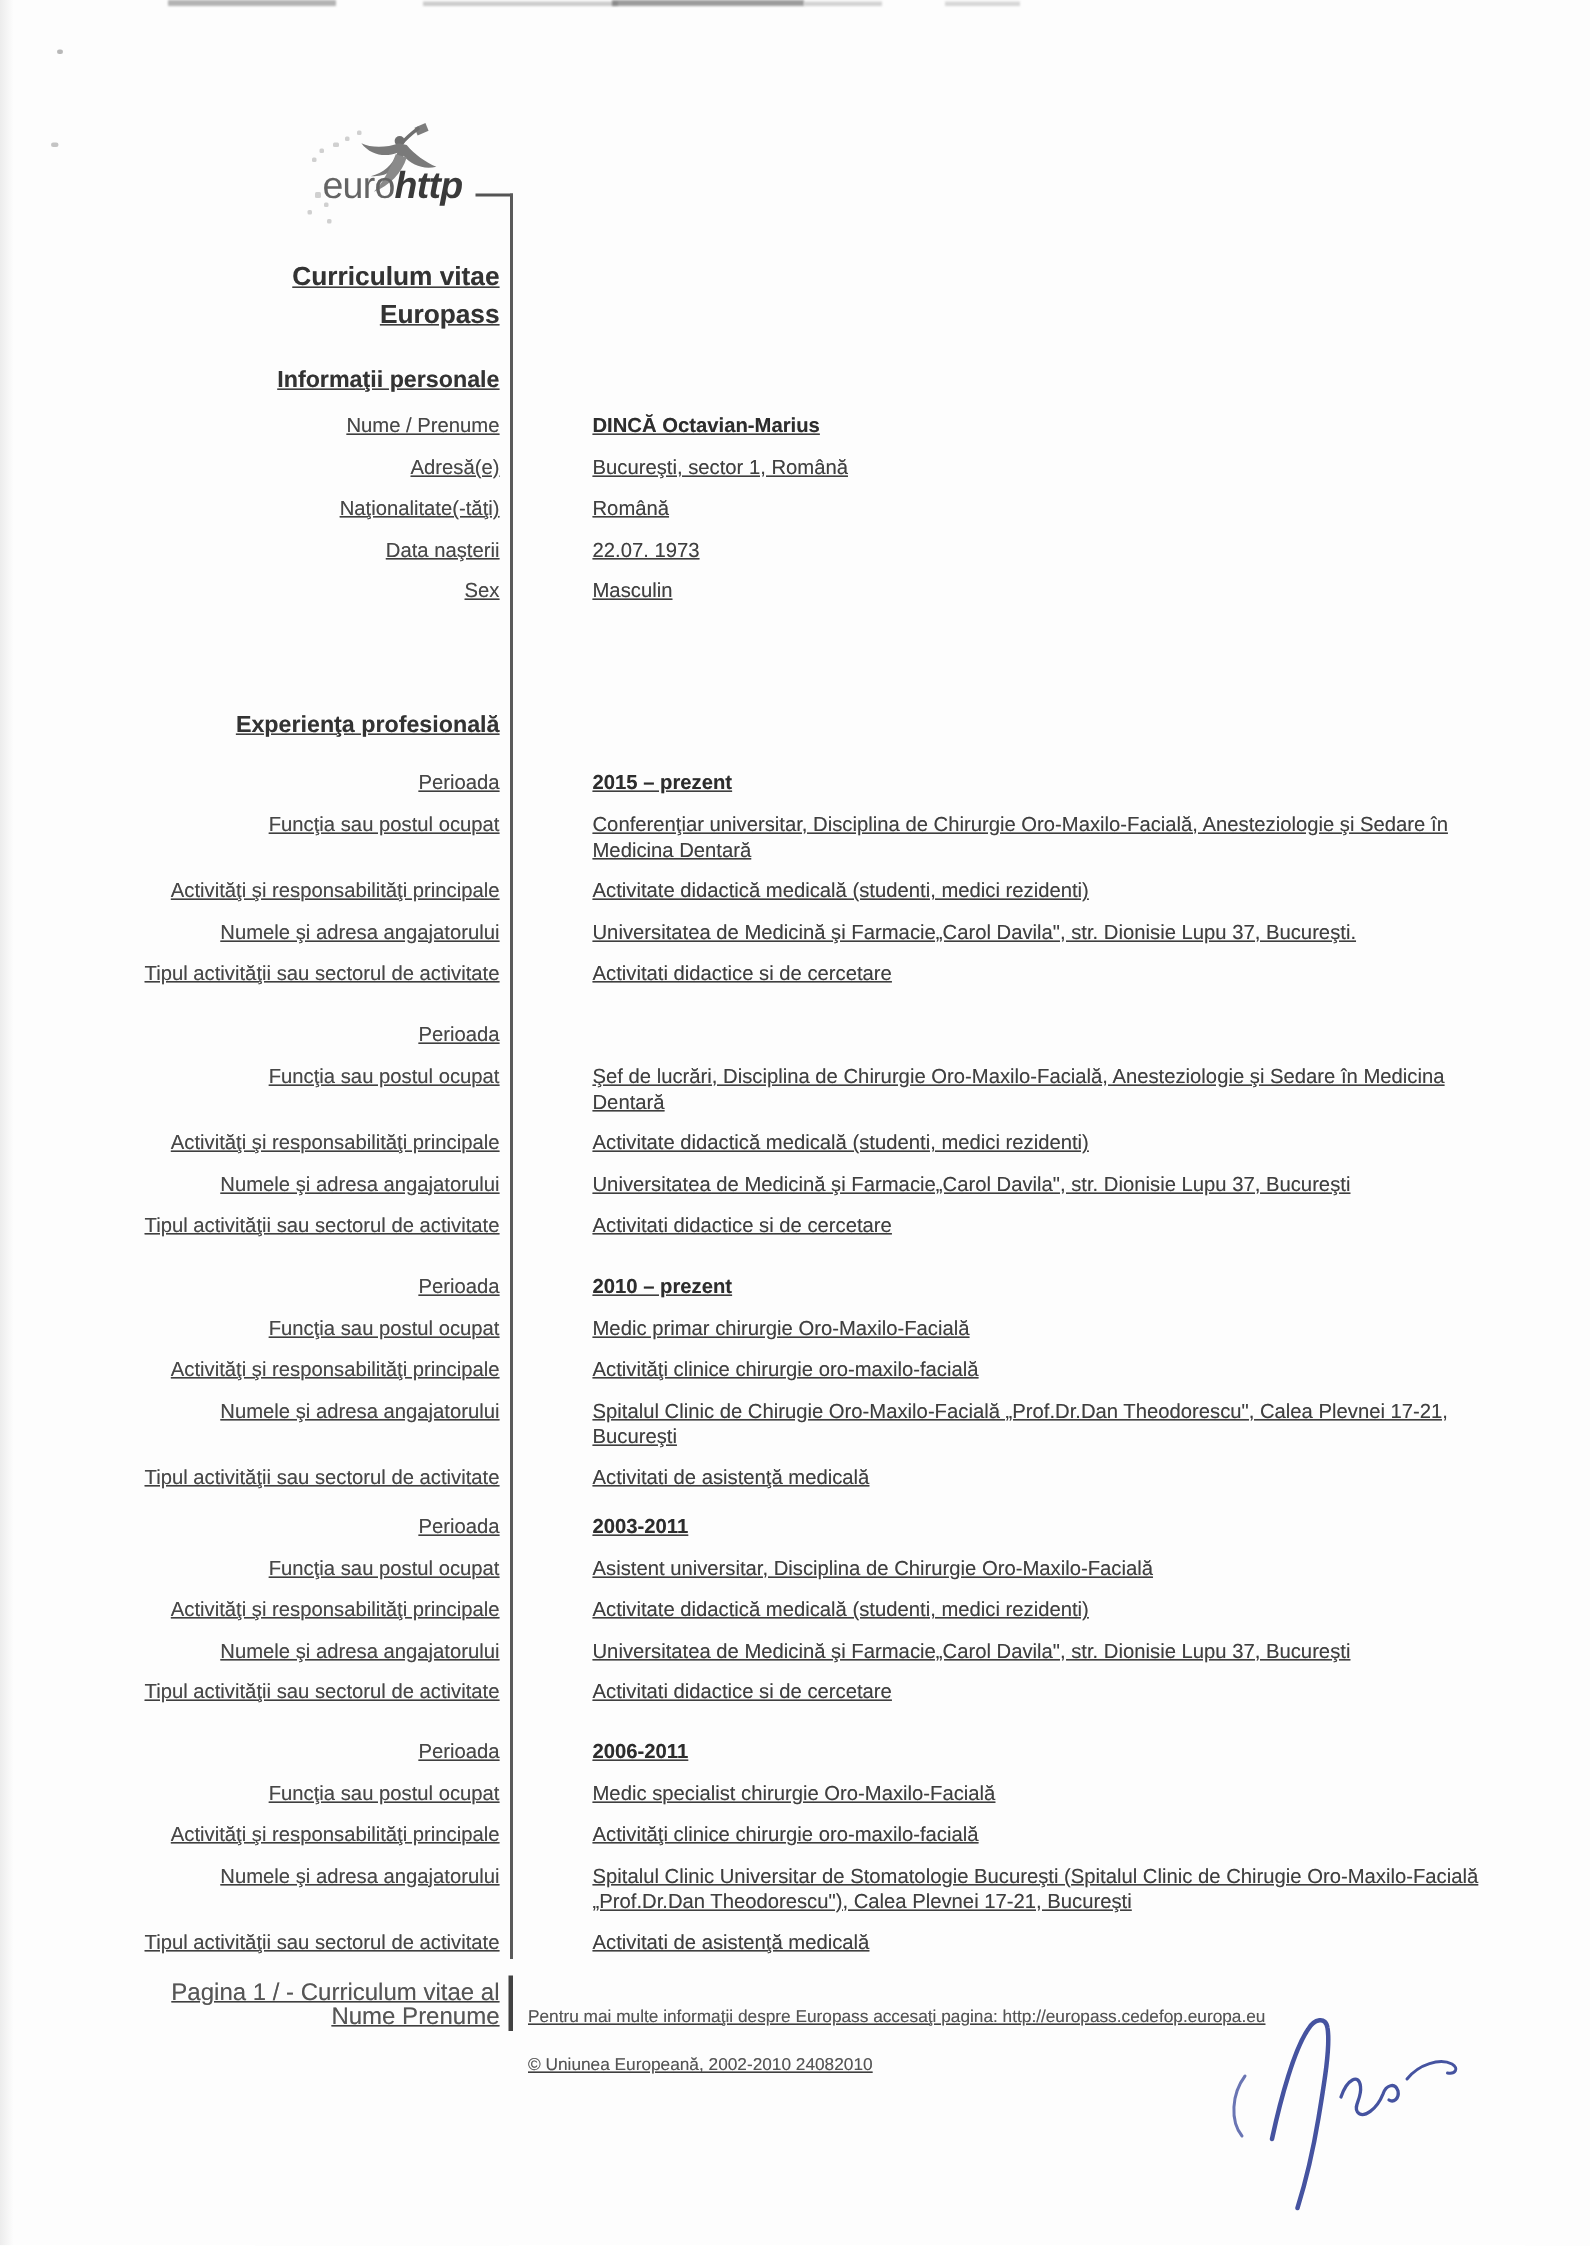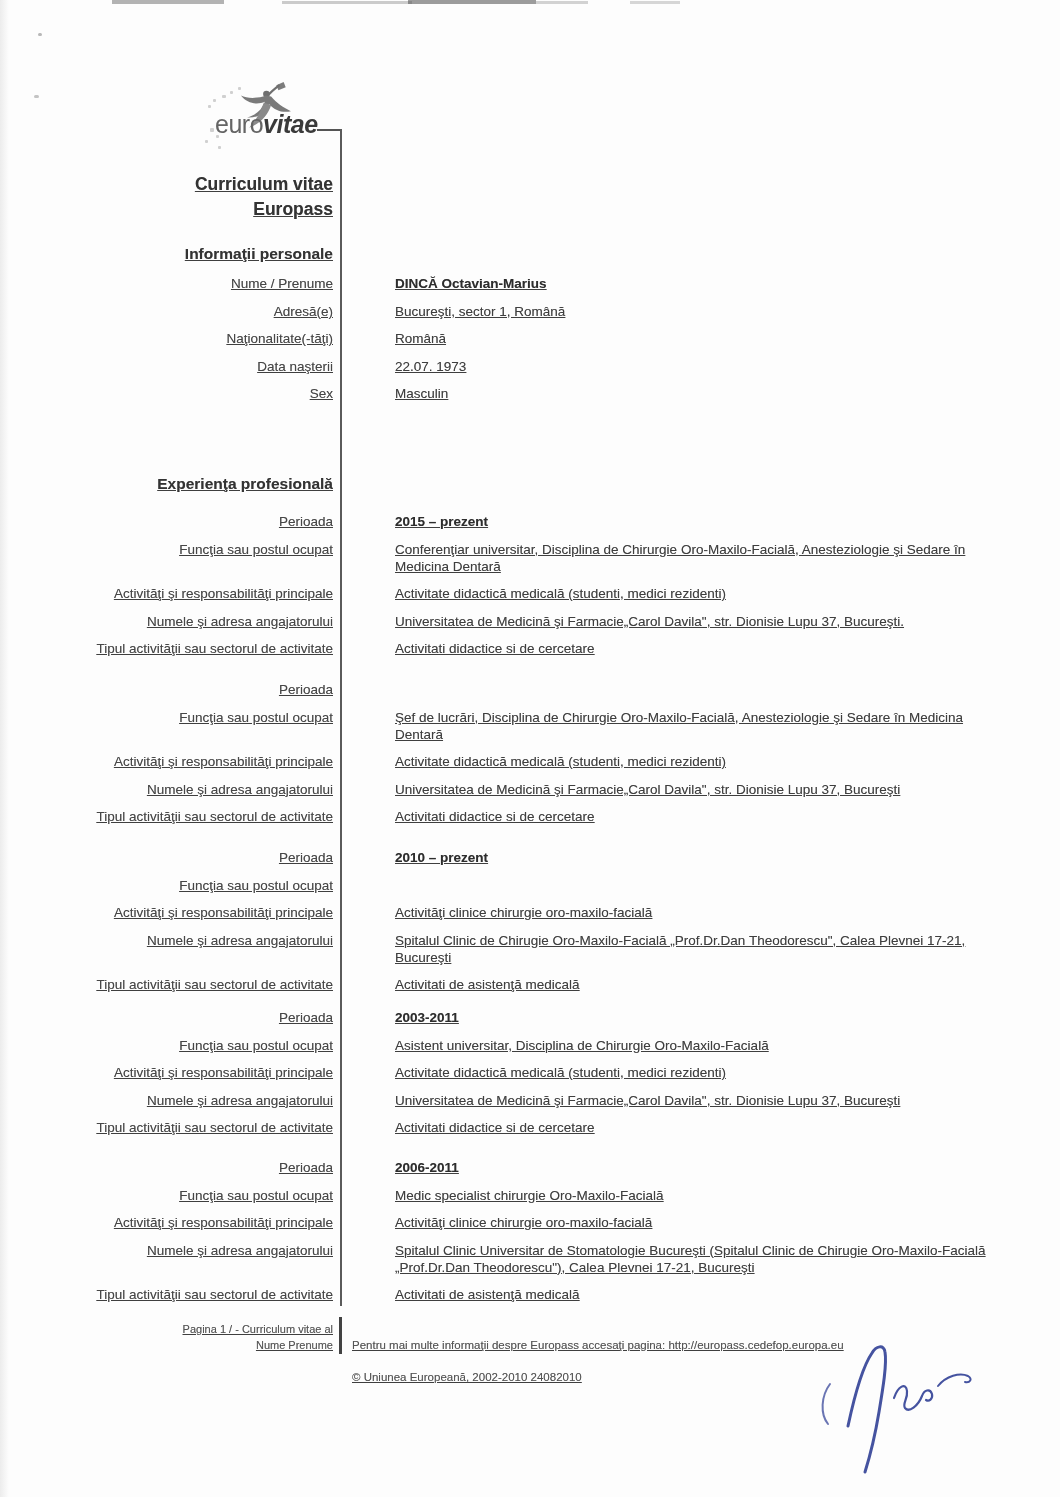--- a/index.html
+++ b/index.html
@@ -45,21 +45,21 @@
   .exp-block:nth-child(2){margin-top:24px;}
   .exp-block:nth-child(3){margin-top:24px;}
   .exp-block:nth-child(4){margin-top:16px;}
   .exp-block:nth-child(5){margin-top:23px;}
   .row{display:grid;grid-template-columns:333px 1fr;column-gap:30px;margin-bottom:10.5px;}
   .row .label{text-align:right;font-size:13.5px;line-height:17px;color:#474747;}
   .row .value{font-size:13.5px;line-height:17px;color:#3f3f3f;white-space:pre-line;padding-right:20px;margin-left:32px;}
   .row .value.strong{font-weight:bold;color:#2d2d2d;}
   
   .footer-row{margin-top:18px;}
-  .footer-left{text-align:right;font-size:11px;line-height:16px;color:#555555;}
+  .footer-left{text-align:right;font-size:16px;line-height:16px;color:#555555;}
   .footer-right{font-size:11.5px;line-height:16px;color:#555555;white-space:pre-line;}
   
   .signature{position:absolute;left:808px;top:1336px;width:215px;height:155px;}
 </style>
 </head>
 <body>
 
 <div class="page">
 
   <div class="edge-shade"></div>
@@ -83,21 +83,21 @@
     <div class="dot" style="left:33px;top:5px;width:3px;height:3px;"></div>
     <span class="logo-figure">
       <svg width="66" height="50" viewBox="0 0 60 48">
         <path fill="#7d7d7d" d="M38 3 l7 -3 2 5 -7 3 z"></path>
         <path stroke="#6f6f6f" stroke-width="2.2" fill="none" d="M29 14 C33 9 37 6 41 3"></path>
         <circle cx="28.5" cy="11.5" r="3.2" fill="#6f6f6f"></circle>
         <path fill="#7a7a7a" d="M28 13 C20 16 10 16 4 13 C10 21 20 22 27 19 C24 27 18 32 10 34 C20 35 28 29 31 21 C36 27 44 30 52 28 C45 25 38 20 33 14 Z"></path>
         <path fill="#8a8a8a" d="M26 20 C22 30 18 38 12 44 C22 40 30 32 33 22 Z"></path>
       </svg>
     </span>
-    <div class="brand"><span class="euro">euro</span><span class="pass">vitae</span></div>
+    <div class="brand"><span class="euro">euro</span><span class="pass">http</span></div>
   </div>
 
   <div class="connector-h"></div>
   <div class="vline"></div>
   <div class="vline-footer"></div>
 
   <div class="content">
 
     <div class="grid">
       <div class="doc-title">
@@ -186,20 +186,21 @@
     <div class="value">Activitati didactice si de cercetare</div>
   </div>
         </div>
         <div class="exp-block">
           <div class="row">
     <div class="label">Perioada</div>
     <div class="value strong">2010 – prezent</div>
   </div>
           <div class="row">
     <div class="label">Funcţia sau postul ocupat</div>
+    <div class="value">Medic primar chirurgie Oro-Maxilo-Facială</div>
   </div>
           <div class="row">
     <div class="label">Activităţi şi responsabilităţi principale</div>
     <div class="value">Activităţi clinice chirurgie oro-maxilo-facială</div>
   </div>
           <div class="row">
     <div class="label">Numele şi adresa angajatorului</div>
     <div class="value">Spitalul Clinic de Chirugie Oro-Maxilo-Facială „Prof.Dr.Dan Theodorescu", Calea Plevnei 17-21,
 Bucureşti</div>
   </div>

